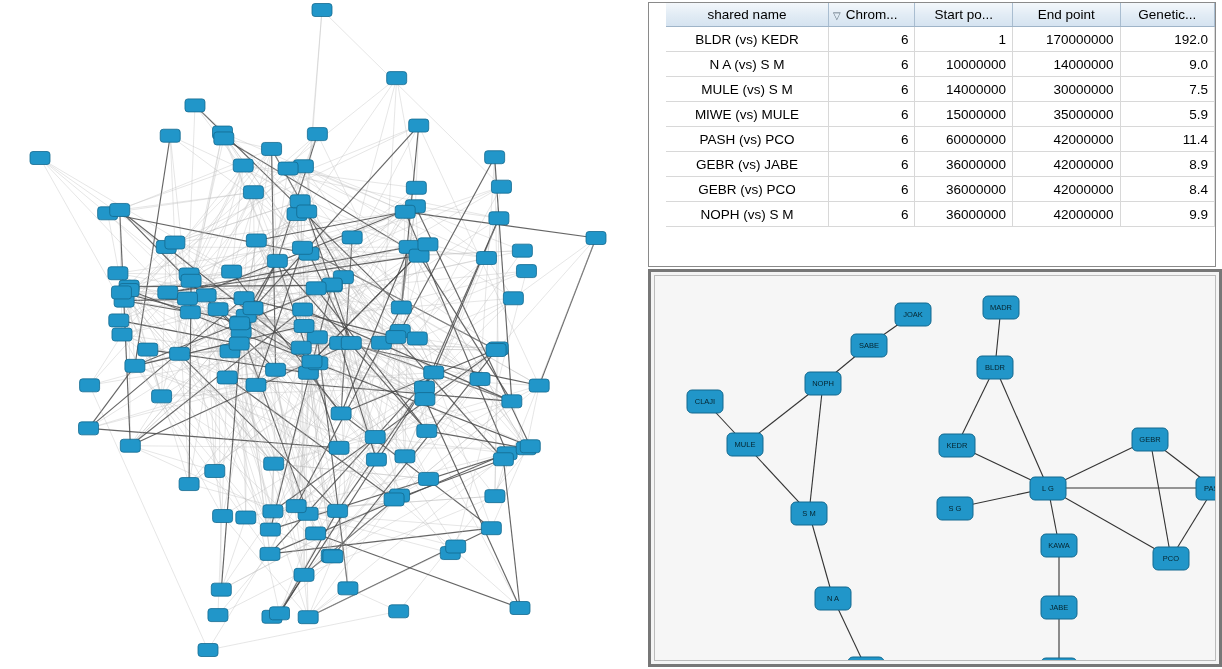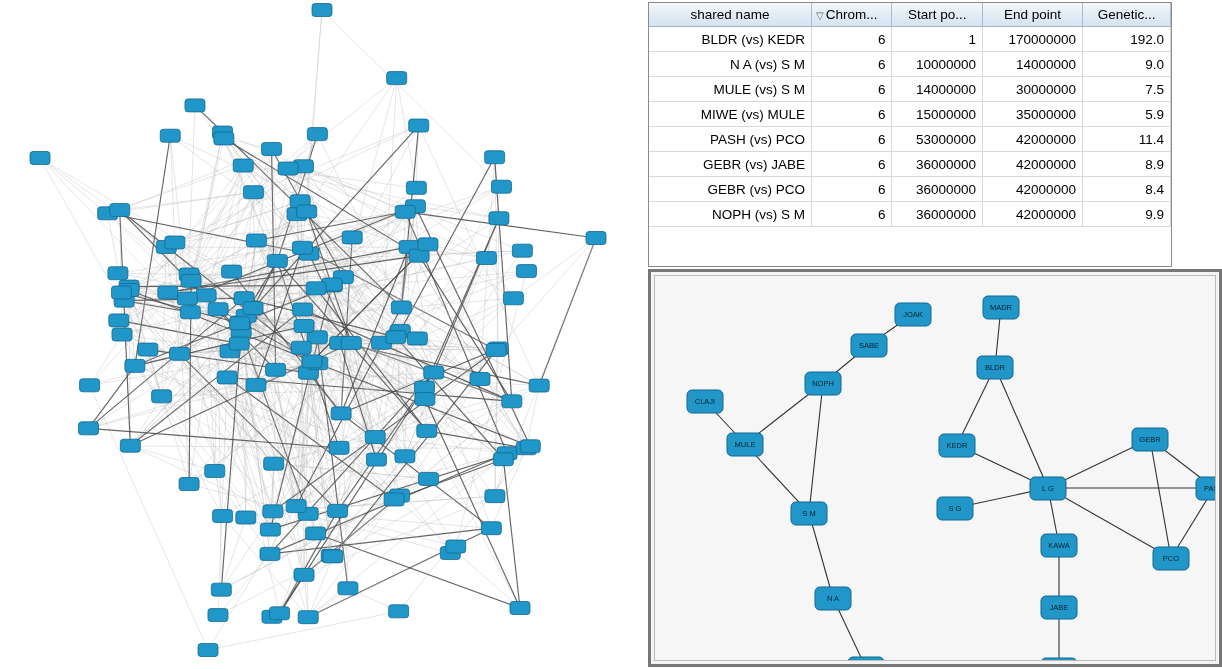--- a/index.html
+++ b/index.html
@@ -26,26 +26,27 @@
     background: #ffffff;
     overflow: hidden;
   }
   #network-large svg { display: block; }
 
   
   #table-panel {
     position: absolute;
     left: 648px;
     top: 2px;
-    width: 524px;
+    width: 568px;
     height: 265px;
     background: #ffffff;
     border: 1px solid #8a8a8a;
     box-sizing: border-box;
     overflow: hidden;
+    padding-left: 17px;
   }
   table.data-table {
     border-collapse: collapse;
     width: 100%;
     font-size: 13px;
     color: #000;
   }
   table.data-table thead th {
     background: linear-gradient(to bottom, #f3f7fb 0%, #e2ecf5 50%, #d5e3f0 100%);
     border-right: 1px solid #a9bdd0;
@@ -67,21 +68,21 @@
     color: #5a6b7a;
   }
   table.data-table tbody td {
     border-right: 1px solid #d8d8d8;
     border-bottom: 1px solid #d8d8d8;
     padding: 2px 6px;
     height: 20px;
     white-space: nowrap;
     font-size: 13.5px;
   }
-  td.c-name { text-align: right; }
+  td.c-name { text-align: center; }
   td.c-num  { text-align: right; }
 
   
   #network-small {
     position: absolute;
     left: 648px;
     top: 269px;
     width: 574px;
     height: 398px;
     background: #f4f4f4;
@@ -1191,21 +1192,21 @@
           <tr>
             <td class="c-name">MIWE (vs) MULE</td>
             <td class="c-num">6</td>
             <td class="c-num">15000000</td>
             <td class="c-num">35000000</td>
             <td class="c-num">5.9</td>
           </tr>
           <tr>
             <td class="c-name">PASH (vs) PCO</td>
             <td class="c-num">6</td>
-            <td class="c-num">53000000</td>
+            <td class="c-num">60000000</td>
             <td class="c-num">42000000</td>
             <td class="c-num">11.4</td>
           </tr>
           <tr>
             <td class="c-name">GEBR (vs) JABE</td>
             <td class="c-num">6</td>
             <td class="c-num">36000000</td>
             <td class="c-num">42000000</td>
             <td class="c-num">8.9</td>
           </tr>

